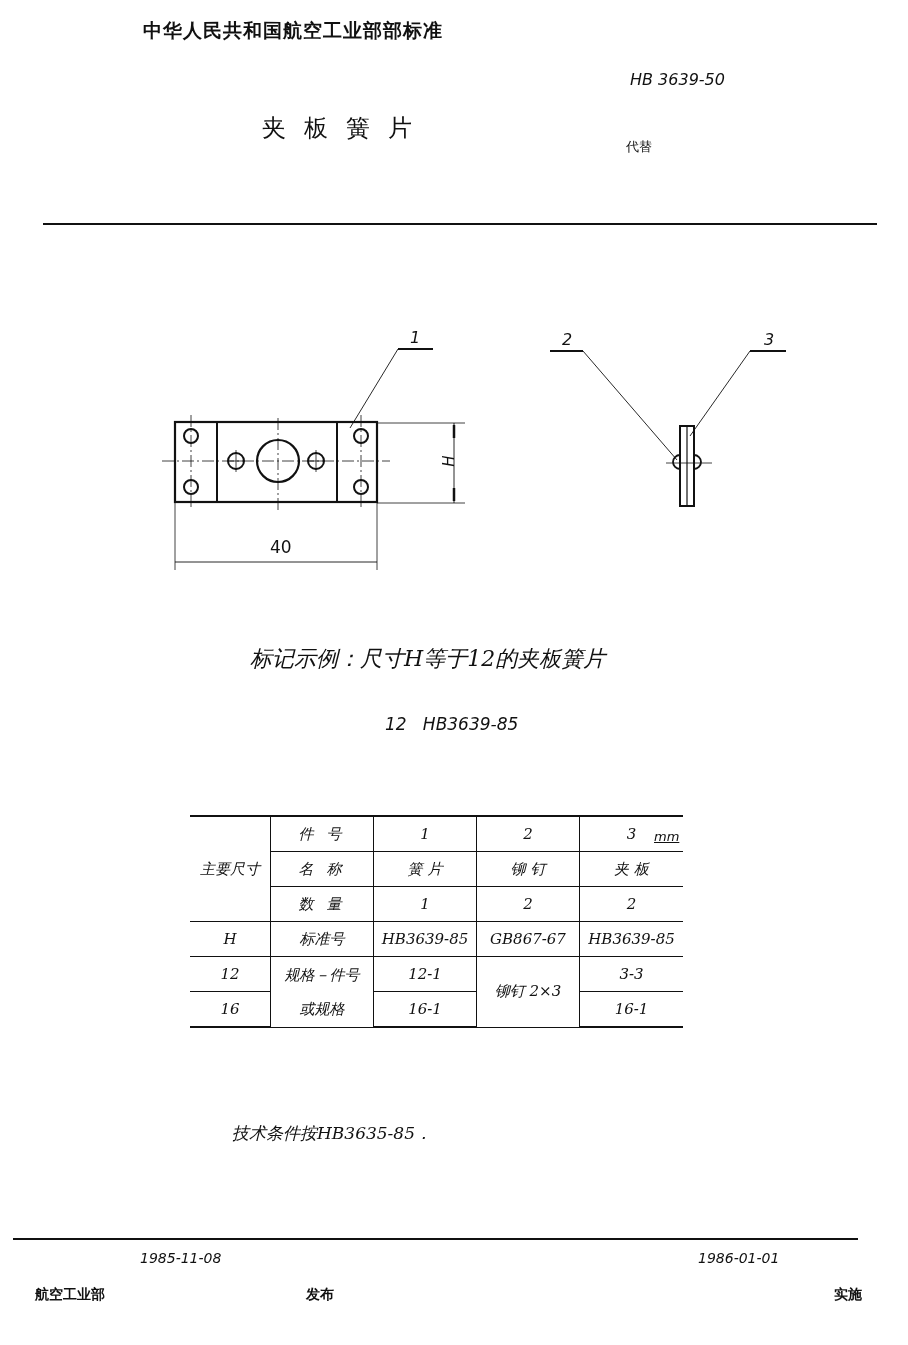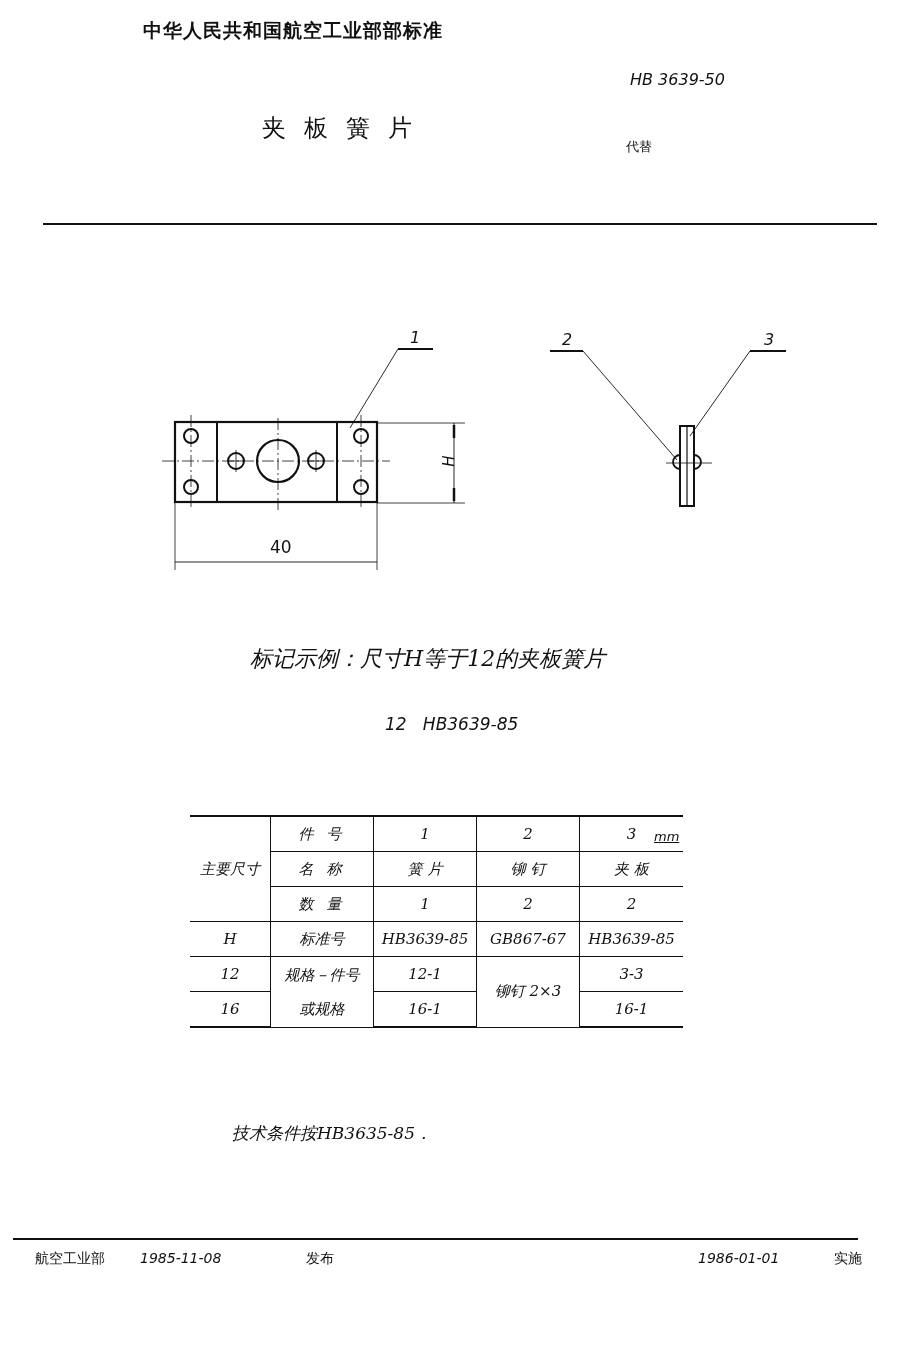--- a/index.html
+++ b/index.html
@@ -21,21 +21,21 @@
                font-size: 15px; font-family: "DejaVu Serif", serif; }
   table.spec td { border: 1px solid #111; text-align: center; height: 34px; padding: 0; font-style: italic; }
   table.spec tr:first-child td { border-top: 2px solid #111; }
   table.spec tr:last-child td { border-bottom: 2px solid #111; }
   table.spec td.first { border-left: none; }
   table.spec td.last { border-right: none; }
   table.spec td.label { letter-spacing: 4px; }
   .tech { left: 232px; top: 1079px; font-size: 17px; font-style: italic; font-family: "DejaVu Serif", serif; margin-top: 43px; }
   .hr-bottom { left: 13px; top: 1238px; width: 845px; height: 2px; background: #111; }
   .footer { top: 1250px; font-size: 14px; }
-  .b { font-weight: normal; }
+  .b { font-weight: bold; margin-top: 36px; }
   .it { font-style: italic; }
 </style>
 </head>
 <body>
 
 <div class="abs org-title">中华人民共和国航空工业部部标准</div>
 <div class="abs std-no">HB 3639-50</div>
 <div class="abs doc-title">夹板簧片</div>
 <div class="abs replaces">代替</div>
 <div class="abs hr-top"></div>

